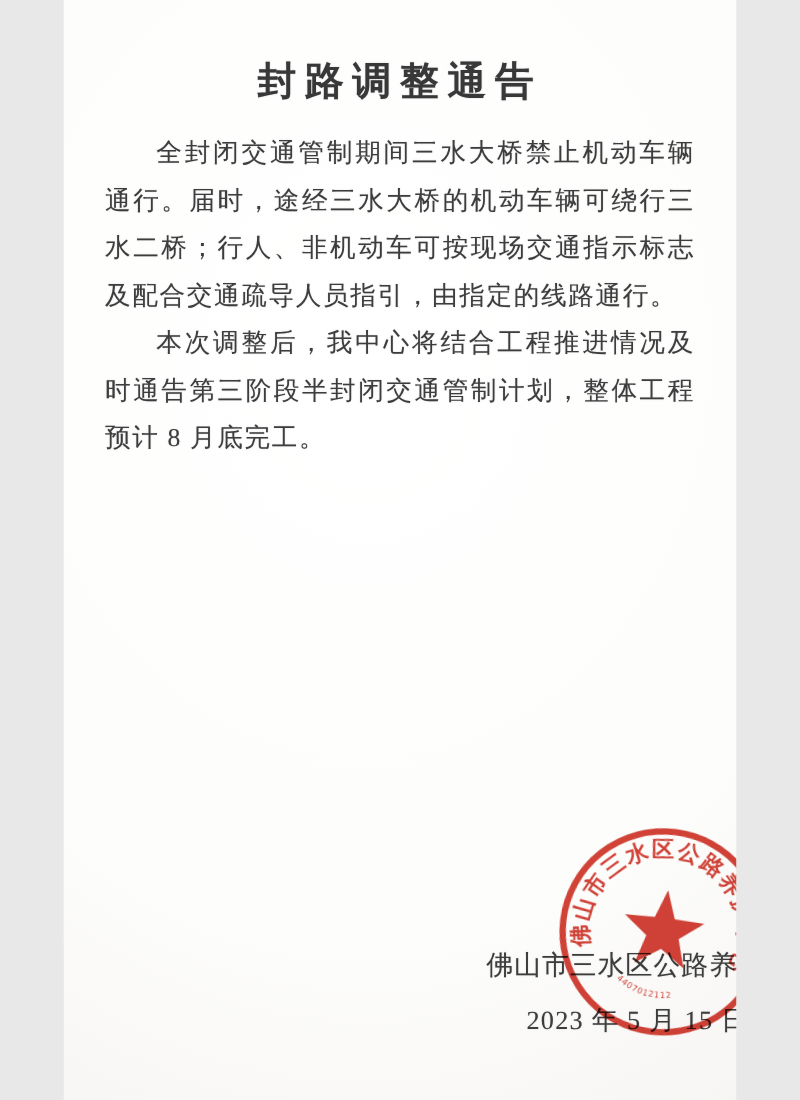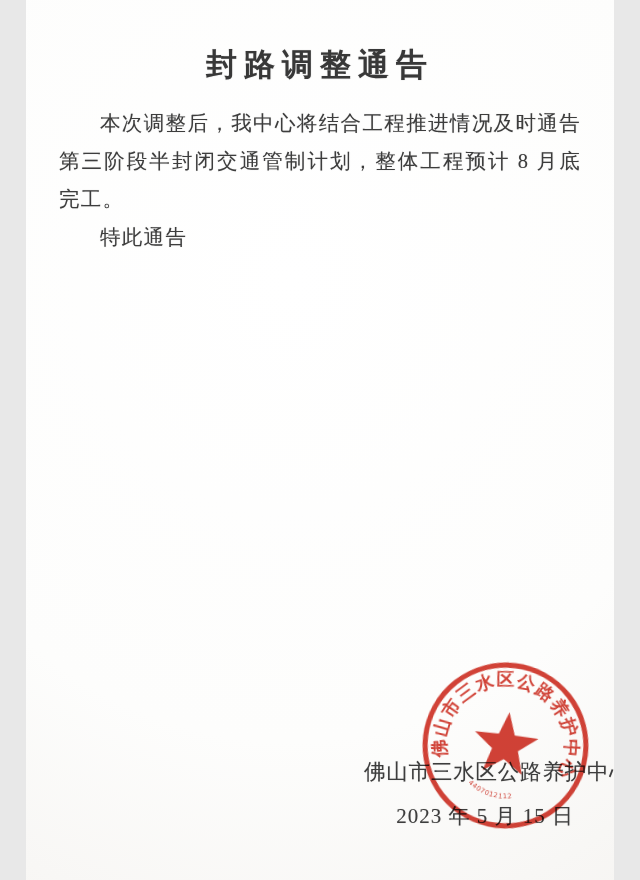--- a/index.html
+++ b/index.html
@@ -1,20 +1,20 @@
 <!DOCTYPE html>
 <html lang="zh"><head>
 <meta charset="utf-8">
 <style>
   html, body { margin: 0; padding: 0; }
   body { background: #e8e8e8; }
 
   .page {
     position: relative;
-    width: 588px;
+    width: 538px;
     height: 880px;
     margin: 0 auto;
     overflow: hidden;
     background:
       radial-gradient(130% 95% at 45% 32%, #ffffff 0%, #fdfdfc 55%, #f3f1ee 100%);
     font-family: "Liberation Serif", "DejaVu Serif", serif;
     color: #3d3d3d;
   }
 
   .doc-title {
@@ -93,22 +93,22 @@
   }
 </style>
 </head>
 <body>
 
 <div class="page">
 
   <h1 class="doc-title">封路调整通告</h1>
 
   <div class="doc-body">
+    <p>全封闭交通管制期间三水大桥禁止机动车辆通行。届时，途经三水大桥的机动车辆可绕行三水二桥；行人、非机动车可按现场交通指示标志及配合交通疏导人员指引，由指定的线路通行。</p>
     <p>本次调整后，我中心将结合工程推进情况及时通告第三阶段半封闭交通管制计划，整体工程预计 8 月底完工。</p>
-    <p>特此通告</p>
   </div>
 
   <div class="signature">佛山市三水区公路养护中心</div>
 
   <div class="doc-date">2023 年 5 月 15 日</div>
 
   <svg class="seal" viewBox="0 0 170 170" aria-hidden="true">
     <defs>
       <path id="sealArcTop" d="M 29.6 105.2 A 59 59 0 1 1 140.4 105.2" fill="none"></path>
       <path id="sealArcBottom" d="M 51.6 124.8 A 52 52 0 0 0 118.4 124.8" fill="none"></path>

